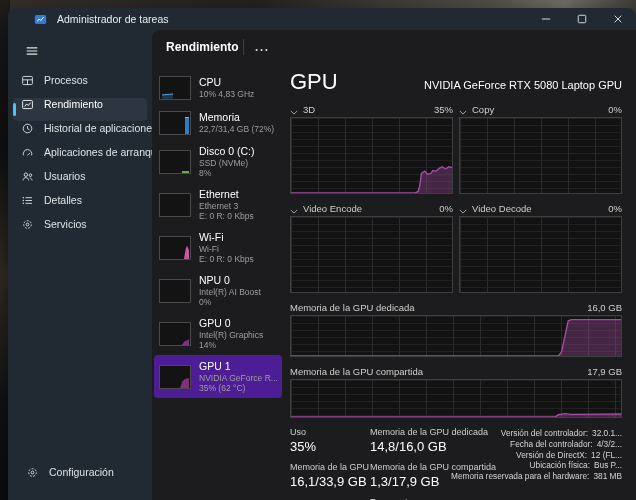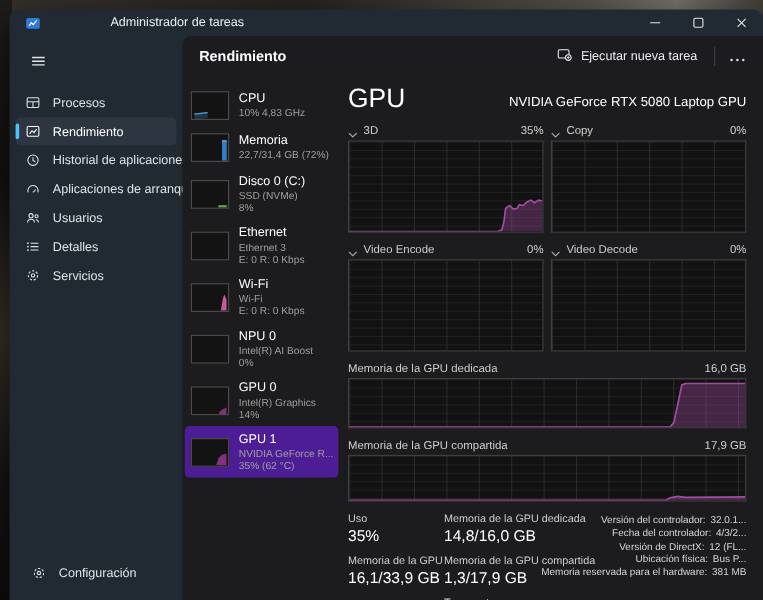--- a/index.html
+++ b/index.html
@@ -7,33 +7,33 @@
     width:636px;height:500px;position:relative;overflow:hidden;
     font-family:"Liberation Sans",sans-serif;
     background:linear-gradient(100deg,#36302b 0%,#26221f 35%,#55514a 68%,#75716a 78%,#2a2724 92%,#1d1b1a 100%);
   }
   .desk-shade{position:absolute;left:0;top:0;width:10px;height:500px;background:linear-gradient(#1f1c1a,#141211 30%,#3a3028 55%,#171514 80%,#0e0d0c);}
 
   .window{position:absolute;left:8px;top:8px;width:628px;height:492px;
     background:#212a33;border-radius:8px 8px 0 0;box-shadow:0 12px 32px rgba(0,0,0,.65);}
 
   
-  .titlebar{height:22px;display:flex;align-items:center;padding-left:13px;gap:48px;}
+  .titlebar{height:22px;display:flex;align-items:center;padding-left:26px;}
   .app-icon{width:13px;height:13px;display:inline-flex}
   .app-icon svg{width:13px;height:13px}
   .win-title{font-size:10.5px;color:#e9edf1;margin-left:10px;white-space:nowrap}
   .controls{margin-left:auto;display:flex;height:22px}
   .ctl{width:36px;height:22px;display:flex;align-items:center;justify-content:center;background:none;border:none;padding:0;cursor:default}
   .ctl svg{width:10px;height:10px}
 
   
   .nav{position:absolute;left:0;top:22px;bottom:0;width:144px;}
   .hamburger{margin:12px 0 12px 10px;width:28px;height:20px;display:flex;align-items:center;justify-content:center;background:none;border:none;padding:0}
   .hamburger svg{width:14px;height:14px}
-  .nav-item{height:23px;display:flex;align-items:center;margin:1px 5px;padding-left:8px;border-radius:4px;position:relative;color:#dfe3e7;font-size:10.5px;gap:10px;white-space:nowrap}
+  .nav-item{height:23px;display:flex;margin:1px 5px;padding-left:8px;border-radius:4px;position:relative;color:#dfe3e7;font-size:10.5px;gap:10px;white-space:nowrap}
   .nav-item .nicon{display:inline-flex;flex:none}
   .nav-item svg{width:13px;height:13px}
   .nav-item.sel{background:#2d3640;color:#fff}
   .nav-item.sel::before{content:"";position:absolute;left:0;top:5px;width:3px;height:13px;border-radius:2px;background:var(--accent,#4cc2ff)}
   .nav-footer{position:absolute;bottom:10px;left:5px;right:5px}
 
   
   .main{position:absolute;left:144px;top:22px;right:0;bottom:0;background:#1c1c1e;border-top-left-radius:8px}
   .panel-header{height:34px;display:flex;align-items:center;padding:0 8px 0 14px}
   .panel-title{font-size:12px;font-weight:700;color:#fff}
@@ -213,28 +213,20 @@
             </svg>
           </span>
         <span>Configuración</span>
       </div>
     </div>
   </div>
 
   <div class="main">
     <div class="panel-header">
       <span class="panel-title">Rendimiento</span>
-      <button class="run-task">
-        <span><svg viewBox="0 0 16 16" fill="none" stroke="#ececec" stroke-width="1.1">
-              <rect x="1.5" y="3" width="11" height="8.5" rx="1.2"></rect>
-              <circle cx="11.8" cy="11" r="2.9" fill="#1c1c1e"></circle>
-              <path d="M11.8 9.7v2.6M10.5 11h2.6"></path>
-            </svg></span>
-        <span>Ejecutar nueva tarea</span>
-      </button>
       <div class="hdr-divider"></div>
       <button class="more-btn">
         <span><svg viewBox="0 0 16 4">
               <circle cx="2" cy="2" r="1.3" fill="#ddd"></circle>
               <circle cx="8" cy="2" r="1.3" fill="#ddd"></circle>
               <circle cx="14" cy="2" r="1.3" fill="#ddd"></circle>
             </svg></span>
       </button>
     </div>
 

